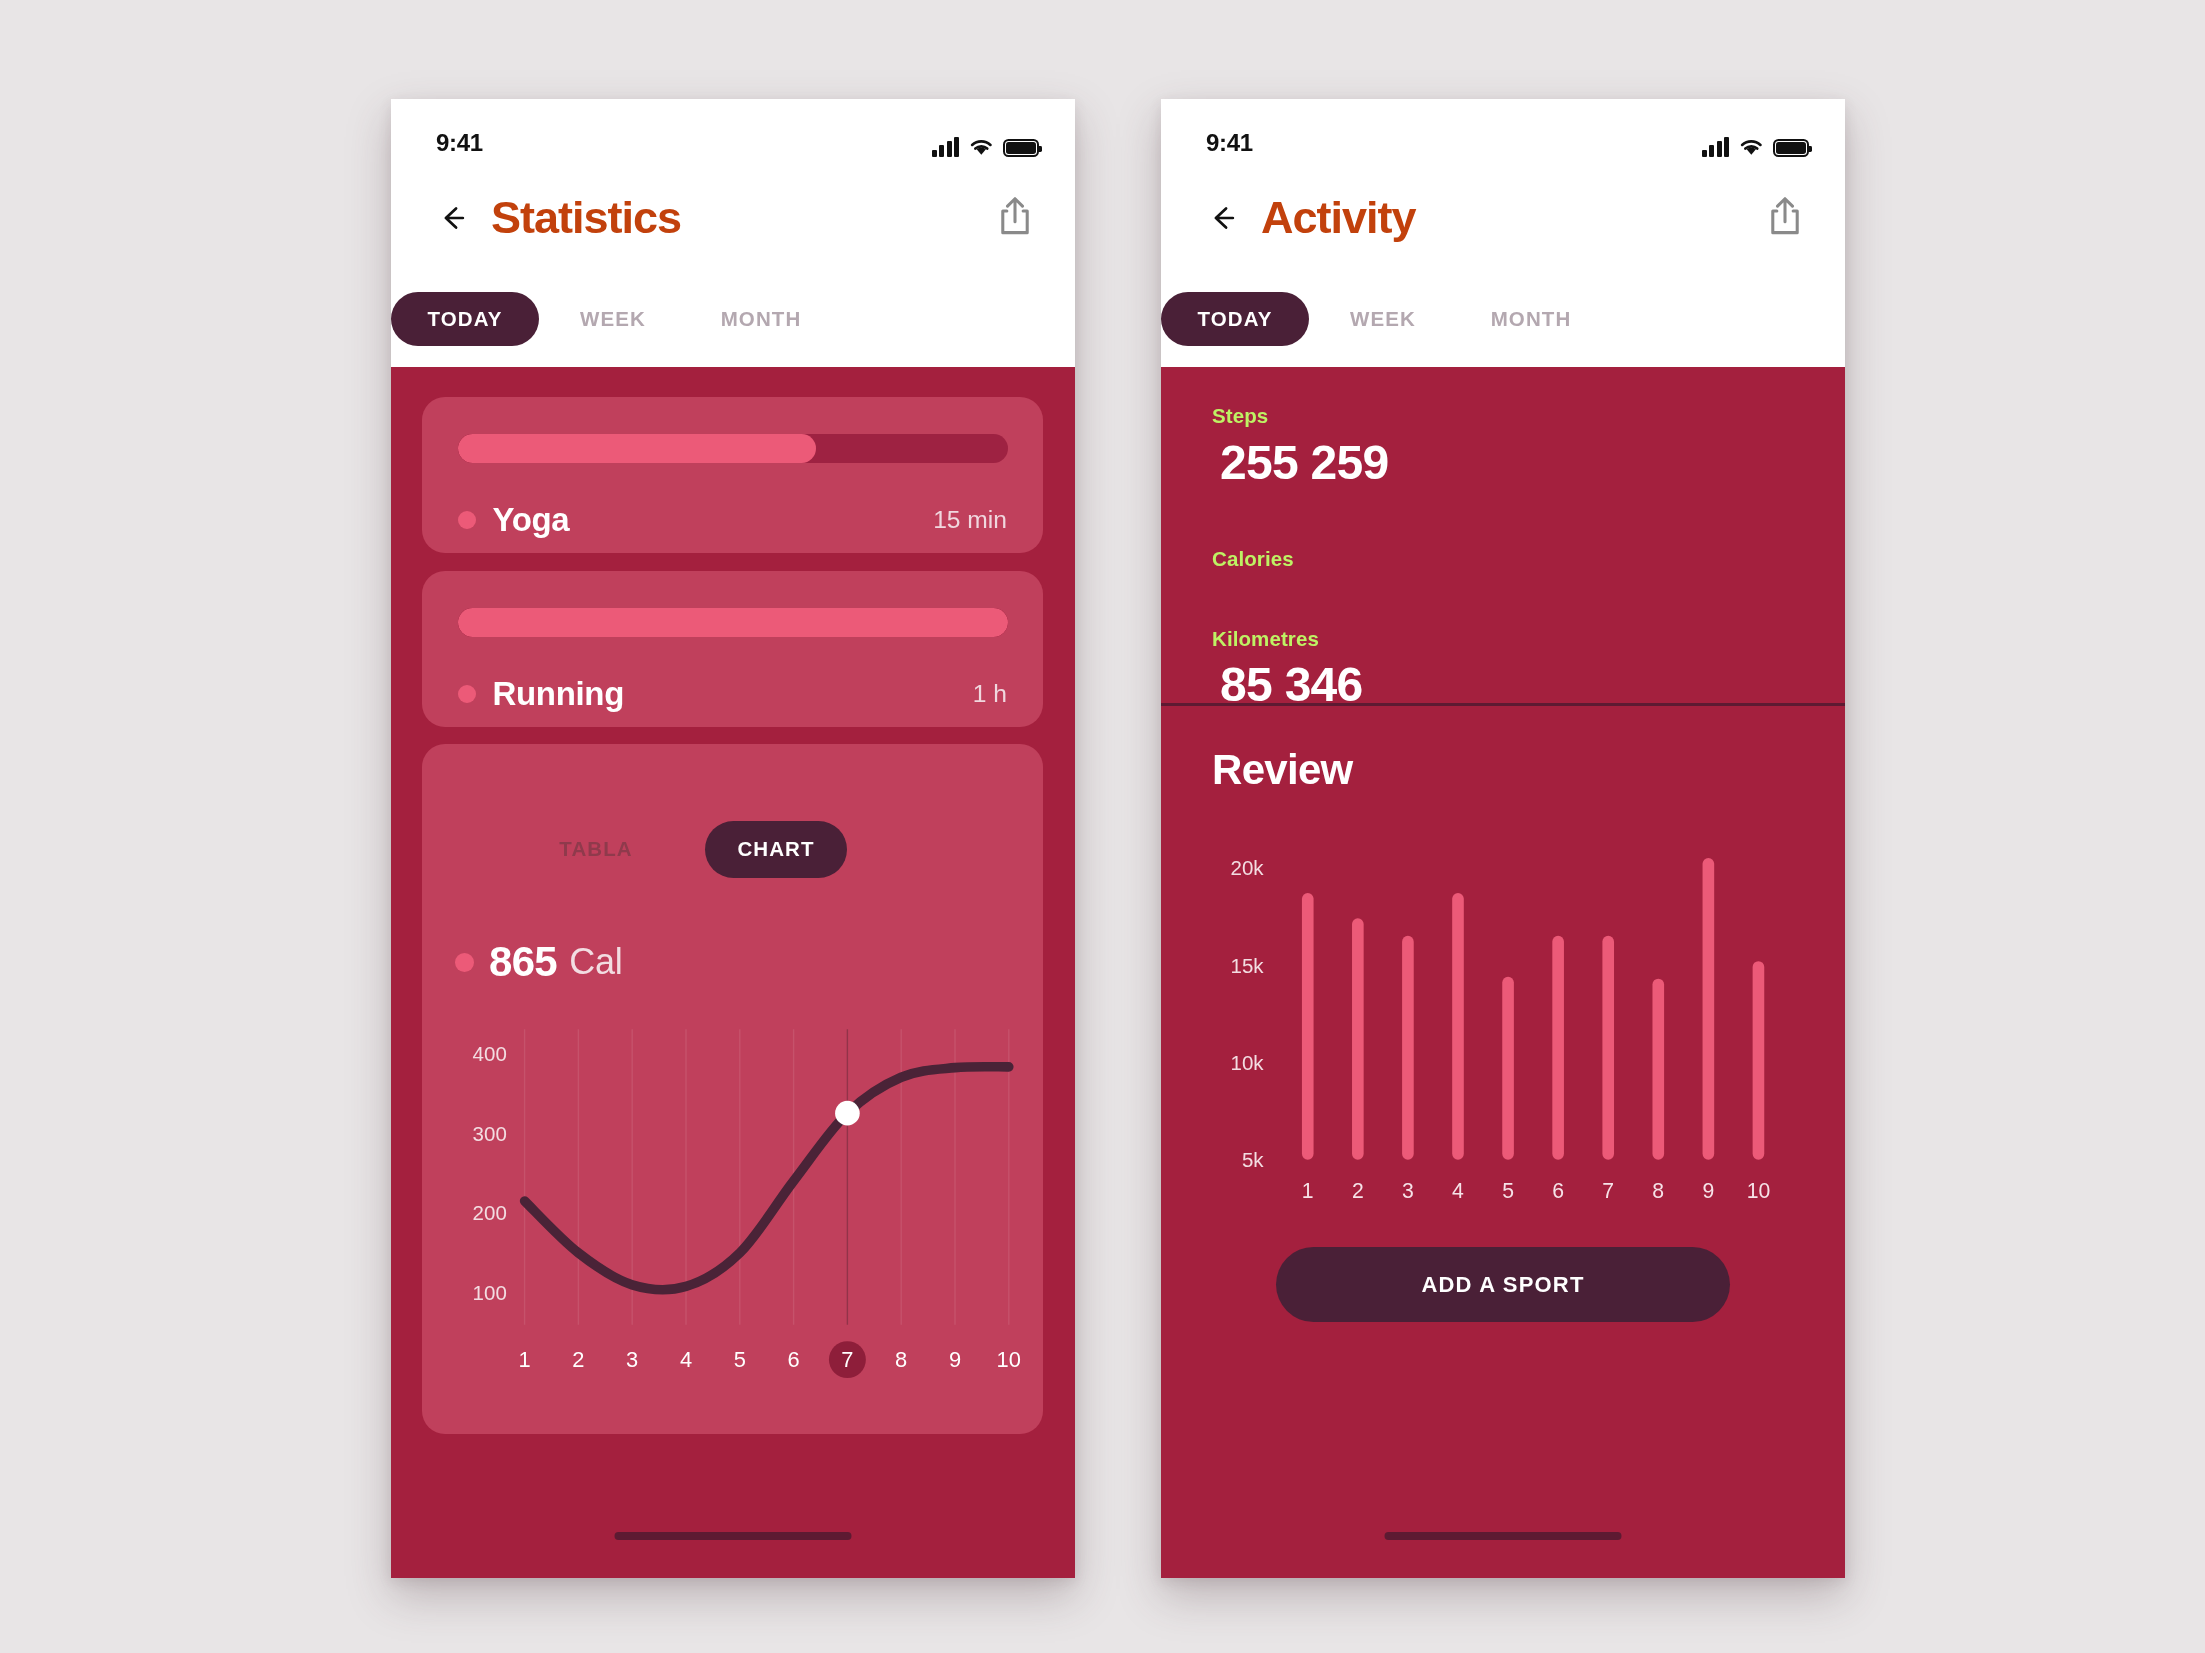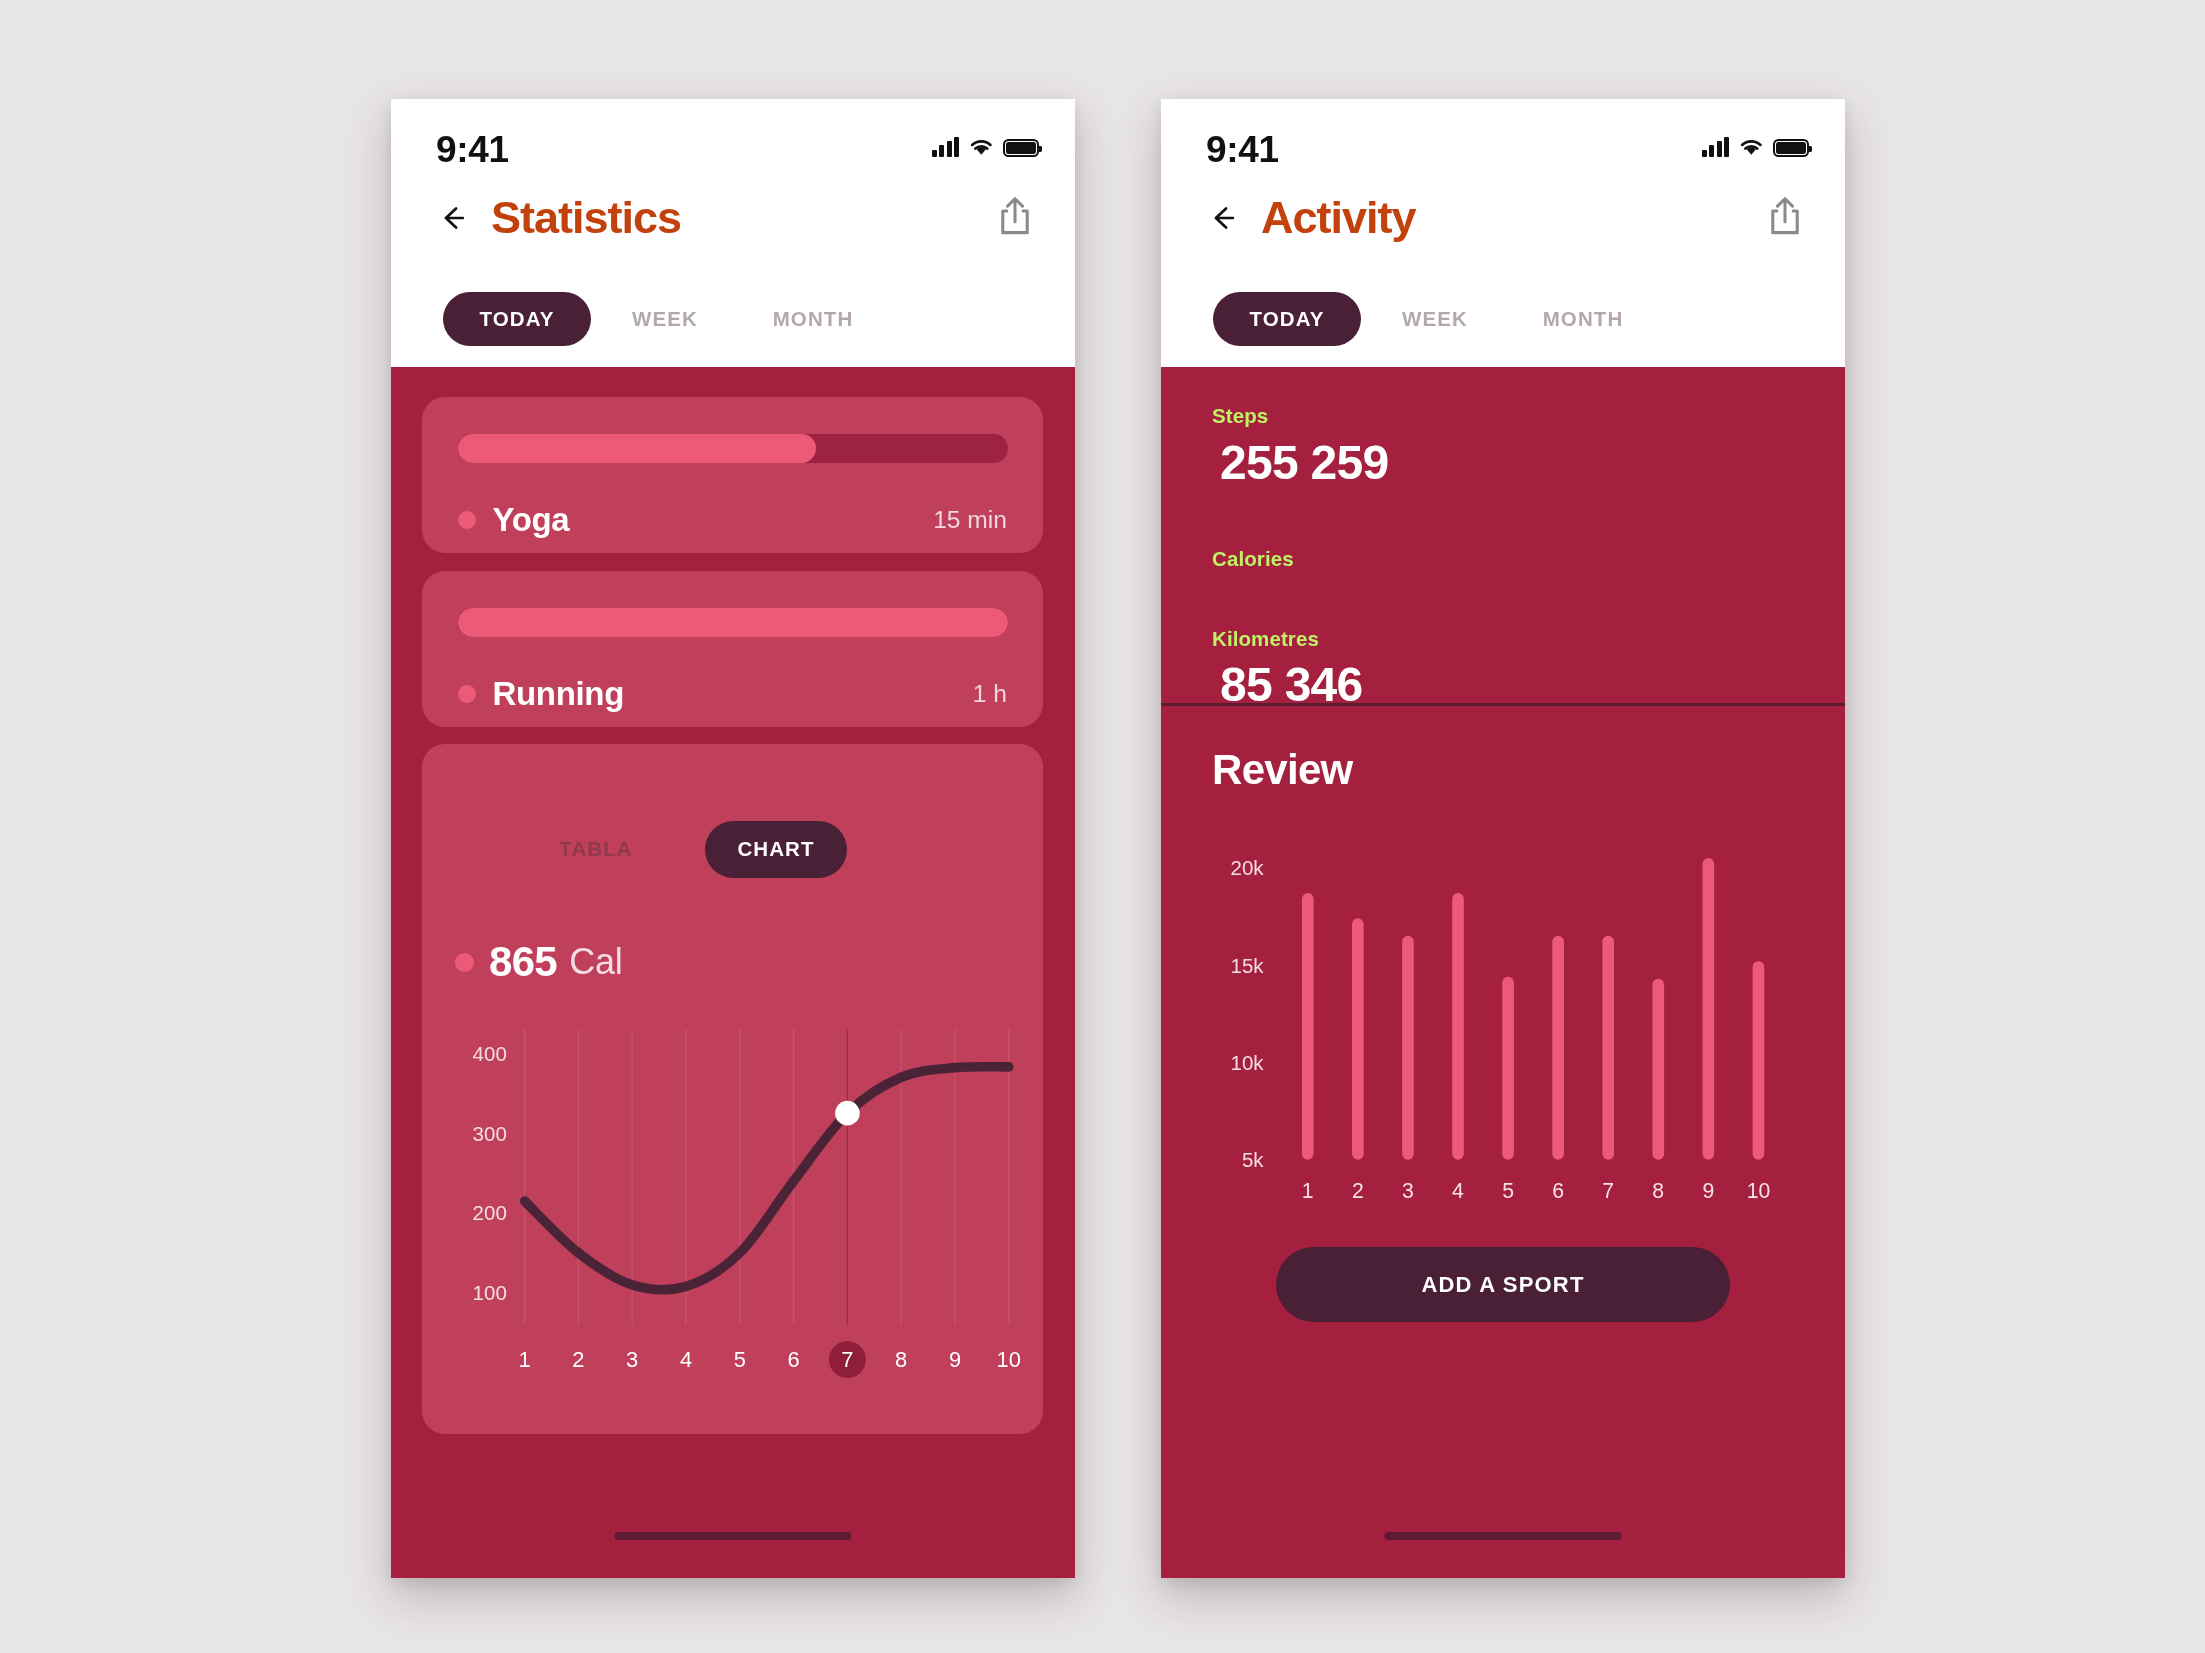--- a/index.html
+++ b/index.html
@@ -30,21 +30,21 @@
 
   
   .statusbar {
     position: relative;
     height: 82px;
     background: #fff;
   }
   .status-time {
     position: absolute;
     left: 45px; top: 30px;
-    font-size: 37px;
+    font-size: 24px;
     font-weight: 700;
     color: #111;
     letter-spacing: -0.3px;
   }
   .status-icons {
     position: absolute;
     right: 36px; top: 31px;
     display: flex;
     align-items: flex-end;
     gap: 9.6px;
@@ -109,21 +109,20 @@
   }
   .share-icon svg { width: 38px; height: 44px; display: block; }
 
   
   .tabs {
     position: relative;
     height: 96px;
     background: #fff;
     display: flex;
     align-items: center;
-    padding-left: 52px;
   }
   .tab {
     font-size: 20.5px;
     font-weight: 700;
     letter-spacing: 1.1px;
     color: #b4a8b0;
     padding: 15px 0;
     text-align: center;
   }
   .tab.t0 { width: 148px; }

